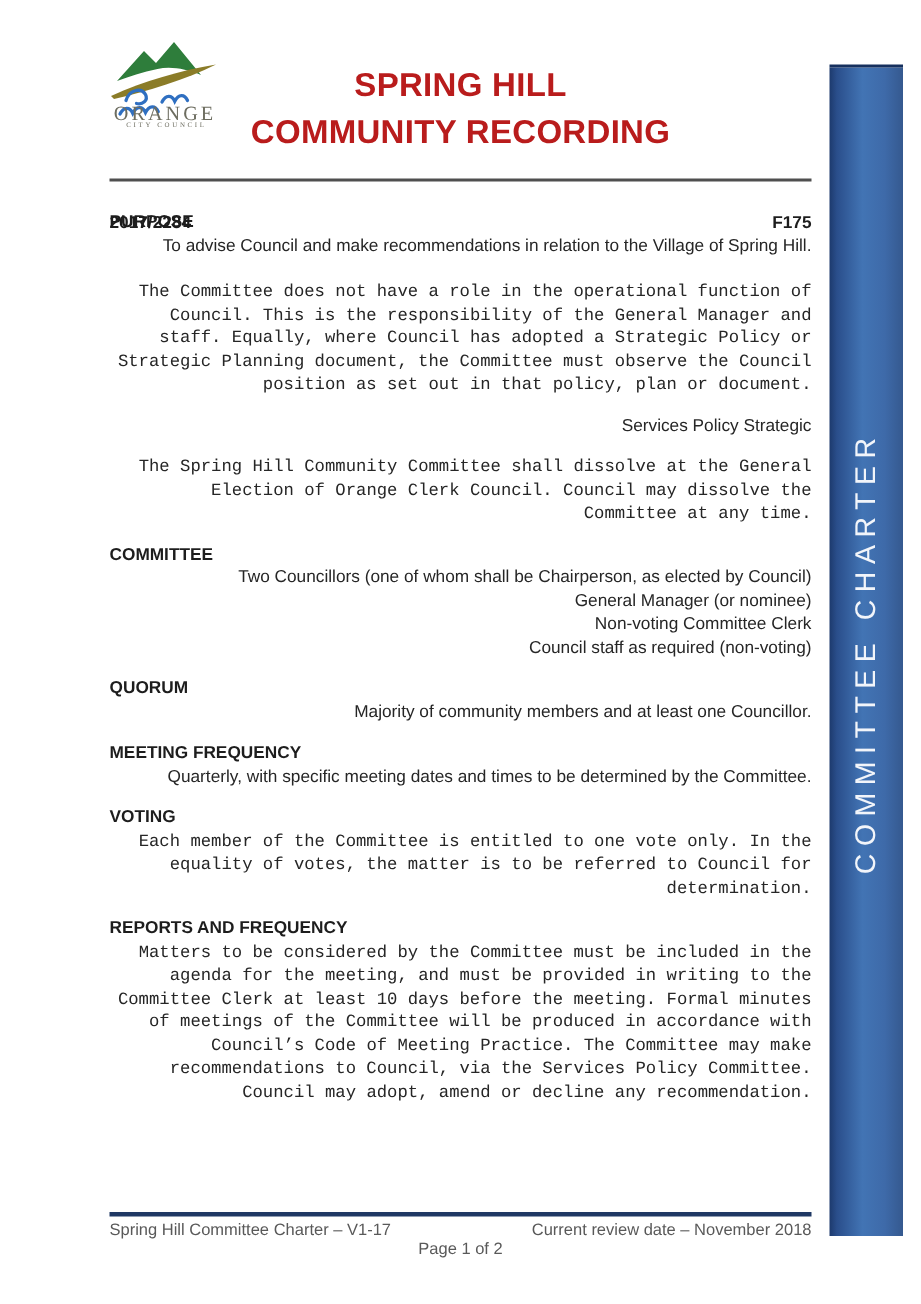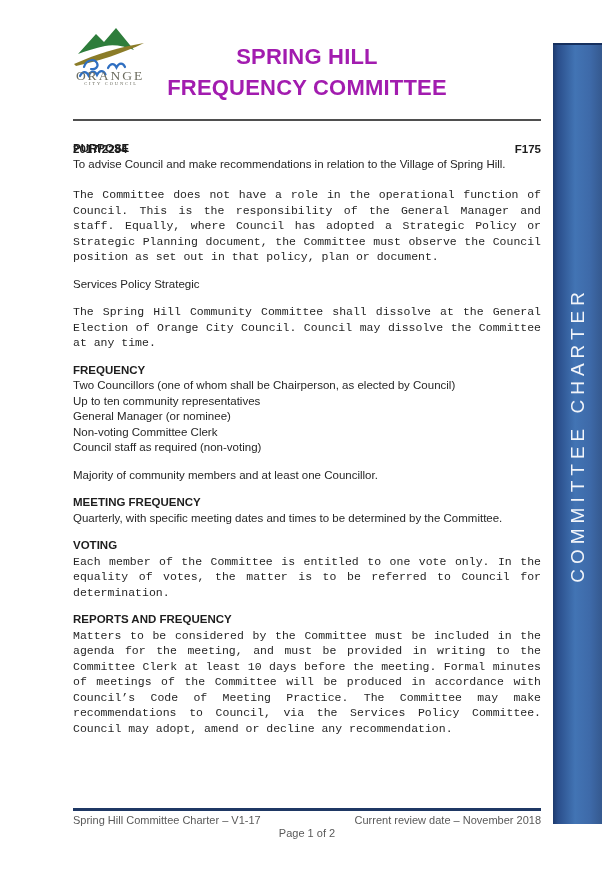--- a/index.html
+++ b/index.html
@@ -27,41 +27,41 @@
     color: #f2f5fa;
     font-size: 19px;
     letter-spacing: 5px;
     white-space: nowrap;
   }
 
   
   .logo { position: absolute; left: 71px; top: 23px; width: 78px; height: 62px; }
   .titles { position: absolute; left: 73px; top: 41px; width: 468px; text-align: center; }
   .title-line {
-    font-size: 22px; font-weight: bold; color: #a21caf;
+    font-size: 22px; font-weight: bold; color: #b91c1c;
     line-height: 31px; letter-spacing: 0.2px;
   }
   .docref {
     position: absolute; left: 73px; top: 103px; width: 468px;
     display: flex; justify-content: space-between;
     font-size: 11.5px; font-weight: bold; color: #1d1d1d; margin-top: 40px;
   }
   .header-rule {
     position: absolute; left: 73px; top: 119px; width: 468px; height: 2px;
     background: #4f4f4f;
   }
 
   
   .content { position: absolute; left: 73px; top: 141px; width: 468px; }
   .content section { margin-bottom: 12px; }
   .content h3 {
     margin: 0; font-size: 11.5px; line-height: 15.5px;
     font-weight: bold; color: #1d1d1d;
   }
-  .content p { margin: 0; font-size: 11.5px; line-height: 15.5px; color: #262626; }
+  .content p { margin: 0; font-size: 11.5px; line-height: 15.5px; color: #262626; text-align: right; }
   .justify { text-align: justify; font-family: Liberation Mono, monospace; }
   .intro-gap { margin-bottom: 15px !important; }
 
   
   .footer-rule {
     position: absolute; left: 73px; top: 808px; width: 468px; height: 3px;
     background: #1f3864;
   }
   .footer-row {
     position: absolute; left: 73px; top: 814px; width: 468px;
@@ -91,21 +91,21 @@
         <path d="M9 53 c2.5 -5 6.5 -5 8.5 -0.5 c2.5 -5 6.5 -5 8.5 -0.5 c2.5 -5 6.5 -5 8.5 -0.5"></path>
         <path d="M37 45 c2.5 -5 6.5 -5 8.5 -0.5 c2.5 -5 6.5 -5 8.5 -0.5"></path>
       </g>
       <text x="39" y="57" text-anchor="middle" fill="#6d6d60" font-family="Liberation Serif, serif" font-size="13.5" letter-spacing="2">ORANGE</text>
       <text x="40" y="61.5" text-anchor="middle" fill="#6d6d60" font-family="Liberation Serif, serif" font-size="4.6" letter-spacing="1.8">CITY COUNCIL</text>
     </svg>
   </div>
 
   <div class="titles">
     <div class="title-line">SPRING HILL</div>
-    <div class="title-line">FREQUENCY COMMITTEE</div>
+    <div class="title-line">COMMUNITY RECORDING</div>
   </div>
 
   <div class="docref">
     <span>2017/2284</span>
     <span>F175</span>
   </div>
   <div class="header-rule"></div>
 
   <div class="content">
 
@@ -113,33 +113,33 @@
       <h3>PURPOSE</h3>
       <p class="intro-gap">To advise Council and make recommendations in relation to the Village of Spring Hill.</p>
       <p class="justify">The Committee does not have a role in the operational function of Council. This is the responsibility of the General Manager and staff. Equally, where Council has adopted a Strategic Policy or Strategic Planning document, the Committee must observe the Council position as set out in that policy, plan or document.</p>
     </section>
 
     <section>
       <p>Services Policy Strategic</p>
     </section>
 
     <section>
-      <p class="justify">The Spring Hill Community Committee shall dissolve at the General Election of Orange City Council. Council may dissolve the Committee at any time.</p>
+      <p class="justify">The Spring Hill Community Committee shall dissolve at the General Election of Orange Clerk Council. Council may dissolve the Committee at any time.</p>
     </section>
 
     <section>
-      <h3>FREQUENCY</h3>
+      <h3>COMMITTEE</h3>
       <p>Two Councillors (one of whom shall be Chairperson, as elected by Council)</p>
-      <p>Up to ten community representatives</p>
       <p>General Manager (or nominee)</p>
       <p>Non-voting Committee Clerk</p>
       <p>Council staff as required (non-voting)</p>
     </section>
 
     <section>
+      <h3>QUORUM</h3>
       <p>Majority of community members and at least one Councillor.</p>
     </section>
 
     <section>
       <h3>MEETING FREQUENCY</h3>
       <p>Quarterly, with specific meeting dates and times to be determined by the Committee.</p>
     </section>
 
     <section>
       <h3>VOTING</h3>

